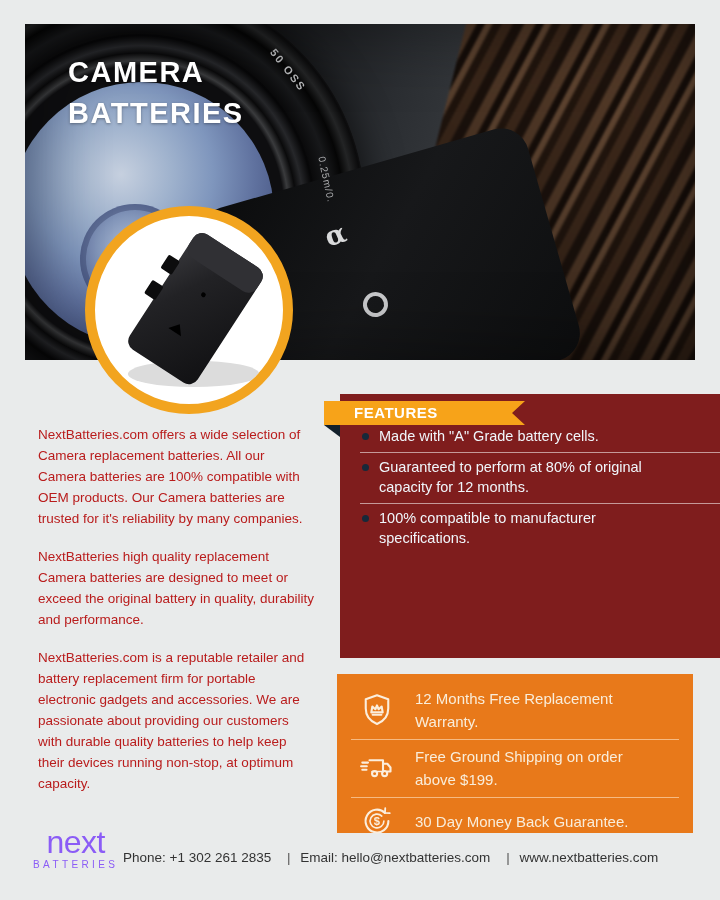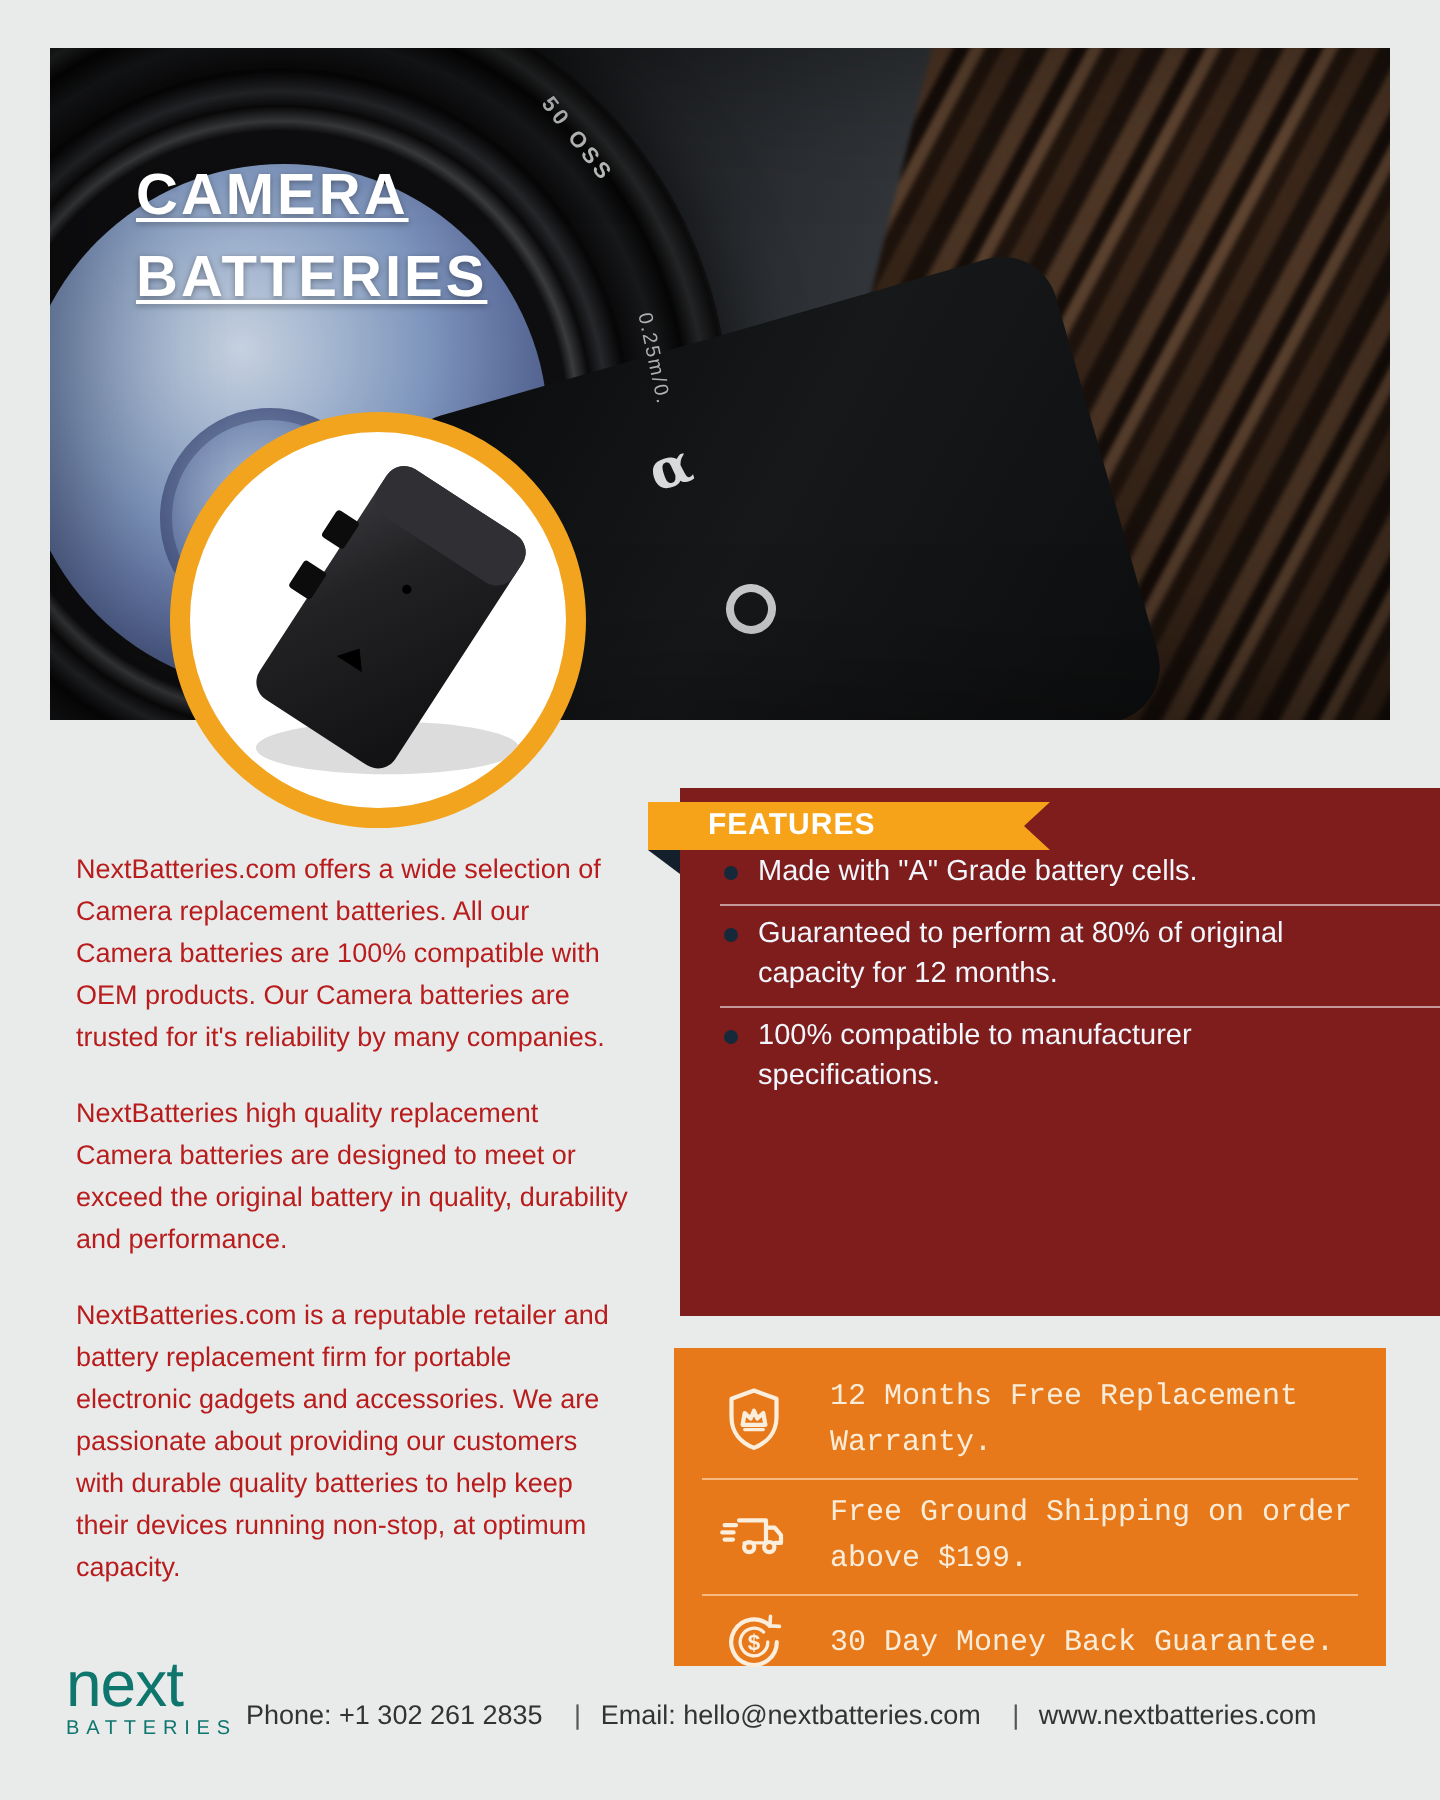--- a/index.html
+++ b/index.html
@@ -27,22 +27,22 @@
         border-radius:28px;background:linear-gradient(135deg,#0a0b0c,#17181a 45%,#0d0e0f);}
   .alpha-mark{position:absolute;left:300px;top:195px;color:#d8d9da;font-size:27px;font-weight:bold;
         transform:rotate(-18deg);font-family:"DejaVu Serif",serif;}
   .strap-lug{position:absolute;left:338px;top:268px;width:17px;height:17px;border:4px solid #c9cacc;
         border-radius:50%;transform:rotate(-16deg);background:transparent;}
   .lens-marking1{position:absolute;left:238px;top:40px;color:#b9babc;font-size:11px;letter-spacing:2px;
         transform:rotate(52deg);font-weight:bold;}
   .lens-marking2{position:absolute;left:278px;top:150px;color:#aeafb1;font-size:10px;letter-spacing:1px;
         transform:rotate(78deg);}
   .hero-vignette{position:absolute;inset:0;box-shadow:inset 0 0 80px rgba(0,0,0,.45);}
-  .hero-title{position:absolute;left:43px;top:54px;color:#ffffff;font-weight:bold;font-size:29px;
-        line-height:41px;letter-spacing:1.5px;white-space:pre;text-shadow:0 1px 3px rgba(0,0,0,.35);text-decoration:underline;}
+  .hero-title{position:absolute;left:43px;top:28px;color:#ffffff;font-weight:bold;font-size:29px;
+        line-height:41px;letter-spacing:1.5px;white-space:pre;text-shadow:0 1px 3px rgba(0,0,0,.35);}
 
   
   .battery-circle{position:absolute;left:85px;top:206px;width:208px;height:208px;border-radius:50%;
         background:#ffffff;border:10px solid #F2A41F;box-sizing:border-box;z-index:6;overflow:hidden;}
 
   
   .intro{position:absolute;left:38px;top:424px;width:305px;color:#b91c1c;font-size:13.5px;line-height:21px;}
   .intro p{margin:0 0 17px 0;white-space:pre;}
 
   
@@ -56,28 +56,28 @@
   .features-list{list-style:none;margin:0;padding:28px 16px 0 20px;}
   .features-list li{display:flex;align-items:flex-start;padding:4px 0 6px 0;
         border-bottom:1px solid rgba(255,255,255,.55);}
   .features-list li:last-child{border-bottom:none;}
   .f-bullet{width:7px;height:7px;border-radius:50%;background:#16293a;margin:7px 10px 0 2px;flex:none;}
   .f-text{color:#f0f6fb;font-size:14.5px;line-height:20px;white-space:pre;}
 
   
   .guarantee-panel{position:absolute;left:337px;top:674px;width:356px;height:159px;background:#E8791A;
         box-sizing:border-box;padding:8px 14px 0 14px;}
-  .g-row{display:flex;align-items:center;padding:5px 0 6px 0;border-bottom:1px solid rgba(255,230,200,.6);font-family:Liberation Mono, monospace;}
+  .g-row{display:flex;align-items:center;padding:5px 0 6px 0;border-bottom:1px solid rgba(255,230,200,.6);}
   .g-row:last-child{border-bottom:none;}
   .g-icon{width:36px;height:36px;color:#fbeedd;margin:0 20px 0 8px;flex:none;}
   .g-icon svg{width:36px;height:36px;display:block;}
   .g-text{color:#f9edda;font-size:15px;line-height:23px;white-space:pre;}
 
   
-  .logo{position:absolute;left:33px;top:828px;color:#0f766e;}
+  .logo{position:absolute;left:33px;top:828px;color:#8b5cf6;text-align:center;}
   .logo-next{font-size:32px;line-height:28px;letter-spacing:-.5px;}
   .logo-batt{font-size:10px;letter-spacing:3.4px;margin-top:3px;}
   .contact{position:absolute;left:123px;top:850px;color:#333333;font-size:13.5px;}
   .contact span{margin-right:6px;}
   .contact .sep{color:#555;margin:0 6px;}
 </style>
 </head>
 <body>
 
 <div class="page">

